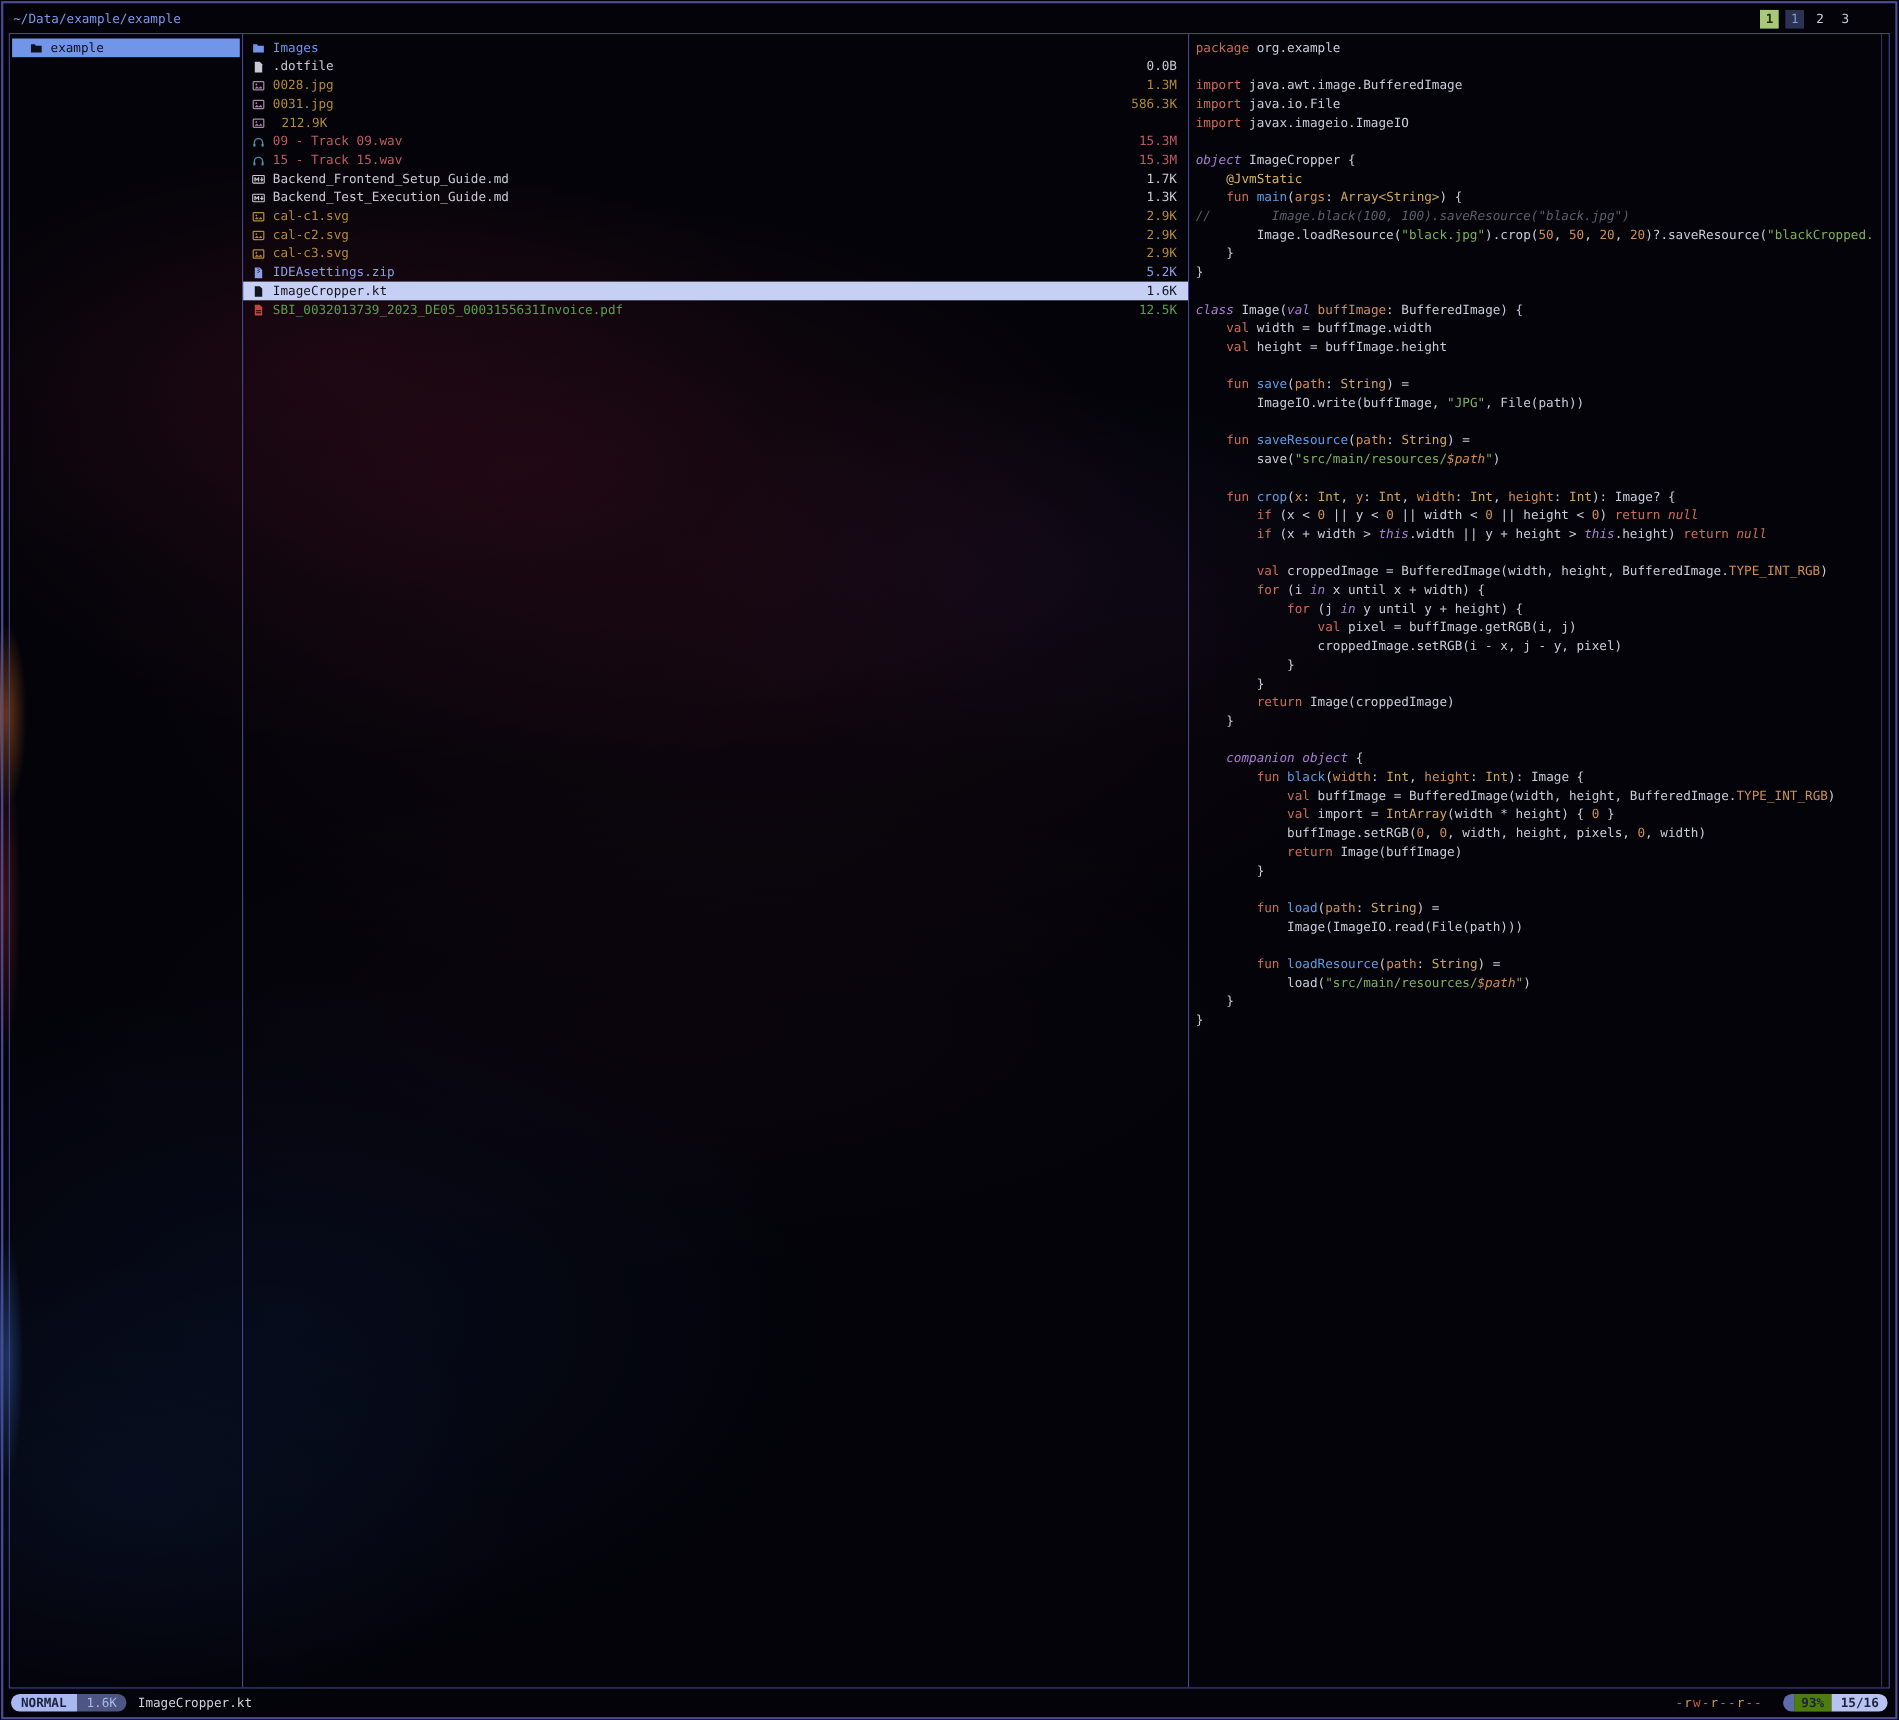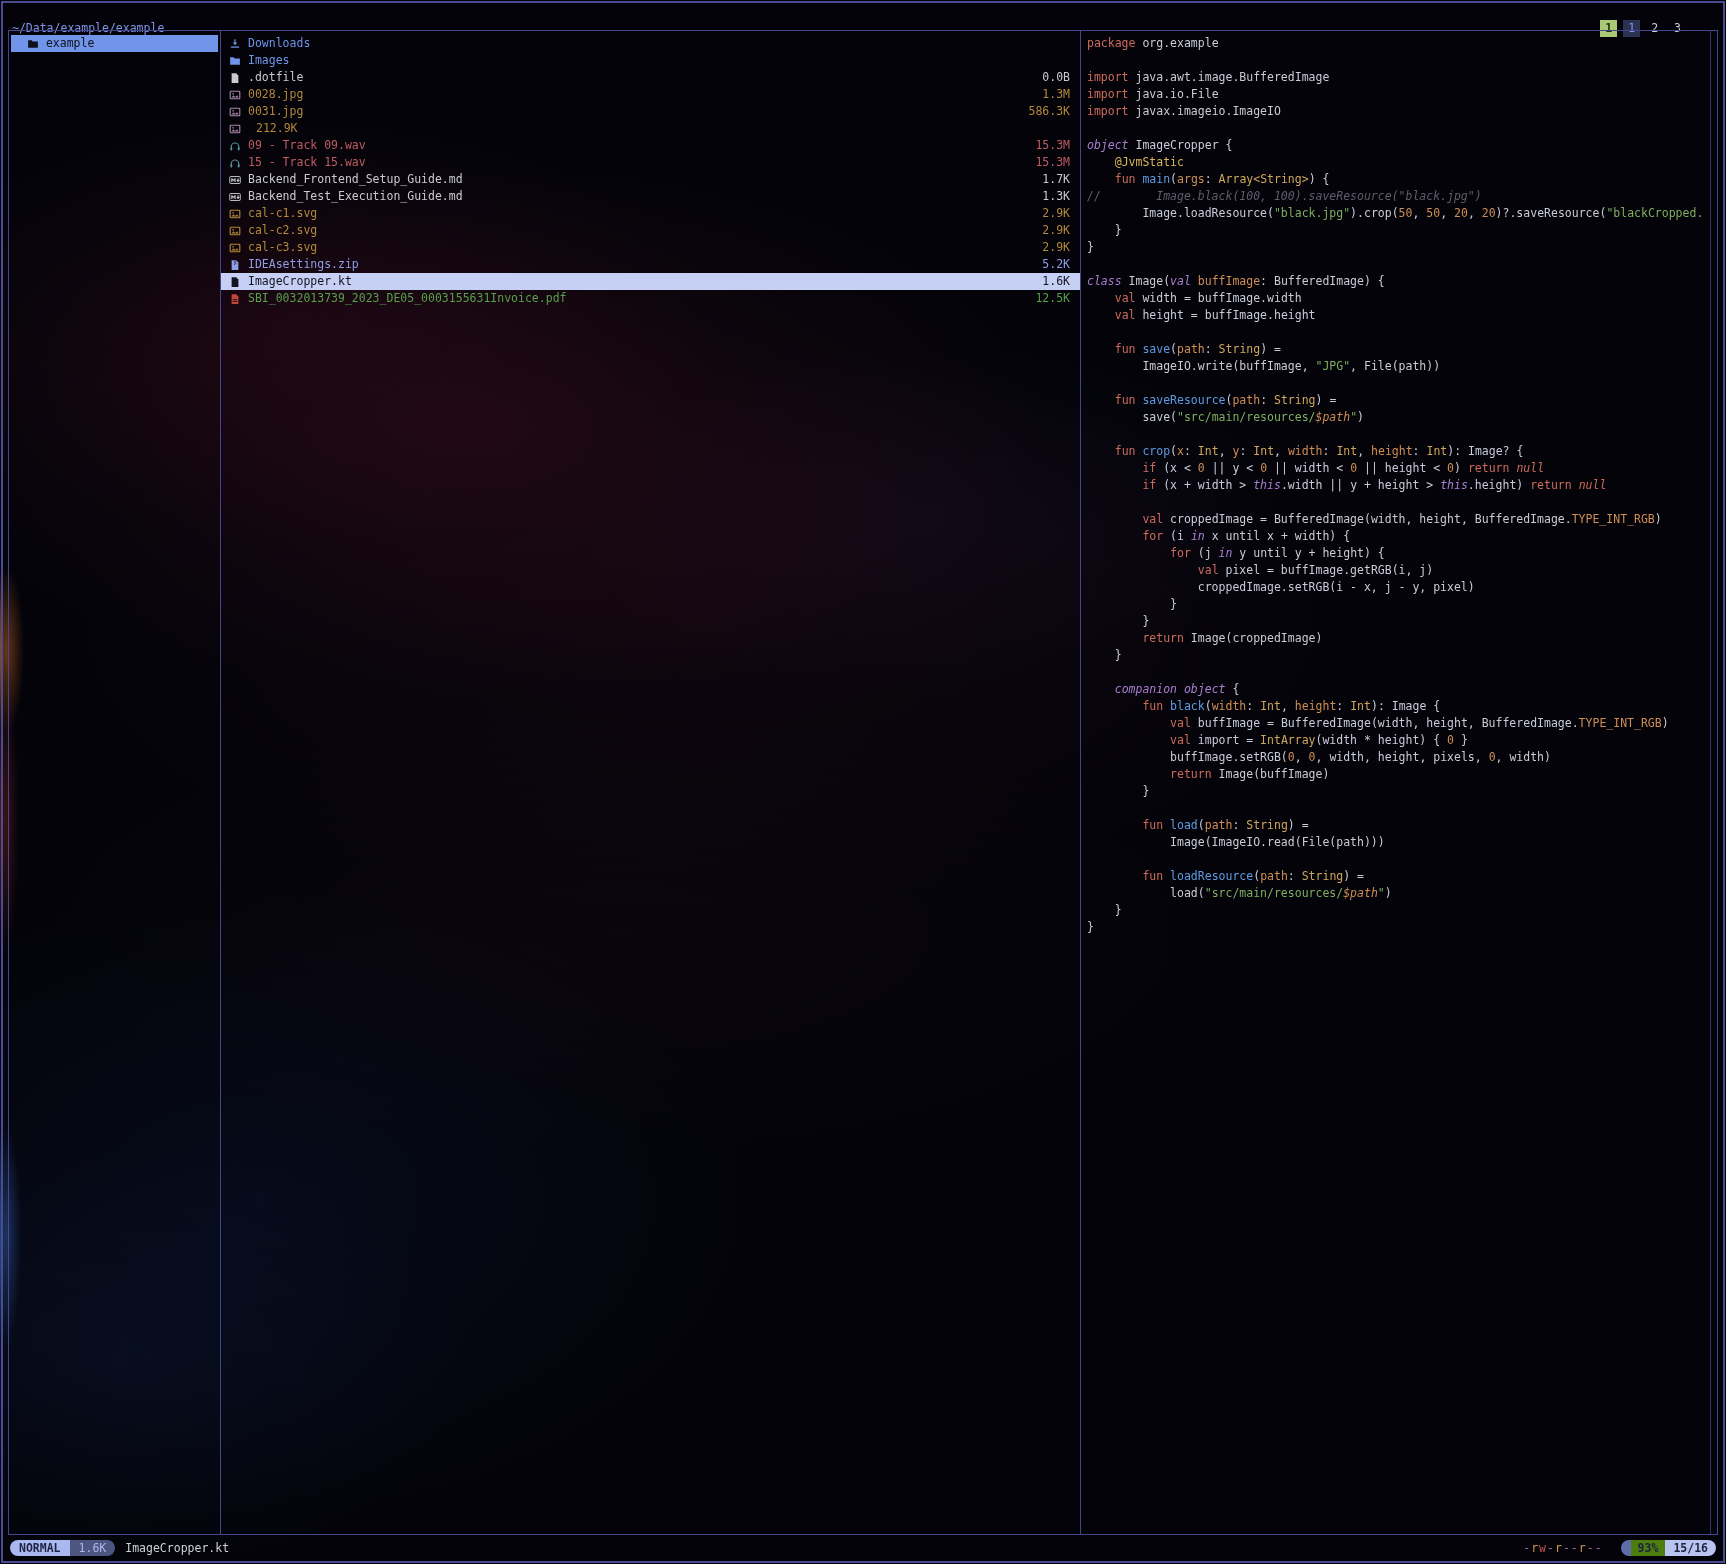--- a/index.html
+++ b/index.html
@@ -16,21 +16,21 @@
     radial-gradient(900px 420px at 700px 620px, rgba(110,25,50,.24), transparent 70%),
     radial-gradient(500px 250px at 930px 520px, rgba(90,60,140,.18), transparent 70%),
     radial-gradient(820px 320px at 620px 930px, rgba(100,30,60,.15), transparent 70%),
     radial-gradient(700px 450px at 260px 1200px, rgba(30,70,160,.22), transparent 70%),
     radial-gradient(500px 300px at 120px 1360px, rgba(40,90,180,.18), transparent 70%),
     #030307;}
   #tint{position:absolute;inset:3px;background:rgba(3,3,12,.50);}
   #outer-border{position:absolute;inset:1px;border:2px solid #4b4b94;pointer-events:none;}
 
   
-  #top-bar{position:absolute;left:12px;right:12px;top:16px;height:24px;display:flex;align-items:center;}
+  #top-bar{position:absolute;left:12px;right:12px;top:5px;height:24px;display:flex;align-items:center;}
   #path-title{color:#7e96e8;}
   #tab-bar{position:absolute;right:28px;top:0;height:24px;display:flex;align-items:center;gap:6px;}
   .tab-count{background:#a9c977;color:#1f2a10;padding:0 5px;font-weight:bold;}
   .tab{color:#c8ccd8;padding:0 5px;}
   .tab.active{background:#2c3352;color:#7e96e8;}
 
   
   #main{position:absolute;left:8px;right:8px;top:30px;bottom:29px;border:1px solid #45458d;display:flex;}
   #parent-pane{width:212px;border-right:1px solid #45458d;padding-top:4px;box-sizing:border-box;}
   .side-row{height:17px;display:flex;align-items:center;padding:0 6px;margin:0 2px;}
@@ -133,23 +133,20 @@
     <div id="parent-pane">
         <div class="side-row selected">
           <svg width="12" height="12" class="icon" fill="currentColor" style="color: rgb(16, 16, 28);">
             <use href="#sym-folder"></use>
           </svg>
           <span style="white-space: pre;"> example</span>
         </div>
       </div>
     <div id="file-pane">
         <div class="file-row"><svg width="12" height="12" class="icon" fill="currentColor" style="color: rgb(112, 148, 232);">
-            <use href="#sym-download"></use>
-          </svg><span class="fname" style="color: rgb(112, 148, 232);">Downloads</span><span class="fsize" style="color: rgb(112, 148, 232);"></span></div>
-        <div class="file-row"><svg width="12" height="12" class="icon" fill="currentColor" style="color: rgb(112, 148, 232);">
             <use href="#sym-folder"></use>
           </svg><span class="fname" style="color: rgb(112, 148, 232);">Images</span><span class="fsize" style="color: rgb(112, 148, 232);"></span></div>
         <div class="file-row"><svg width="12" height="12" class="icon" fill="currentColor" style="color: rgb(201, 201, 212);">
             <use href="#sym-file"></use>
           </svg><span class="fname" style="color: rgb(201, 201, 212);">.dotfile</span><span class="fsize" style="color: rgb(201, 201, 212);">0.0B</span></div>
         <div class="file-row"><svg width="12" height="12" class="icon" fill="currentColor" style="color: rgb(168, 134, 168);">
             <use href="#sym-image"></use>
           </svg><span class="fname" style="color: rgb(179, 137, 58);">0028.jpg</span><span class="fsize" style="color: rgb(179, 137, 58);">1.3M</span></div>
         <div class="file-row"><svg width="12" height="12" class="icon" fill="currentColor" style="color: rgb(168, 134, 168);">
             <use href="#sym-image"></use>

